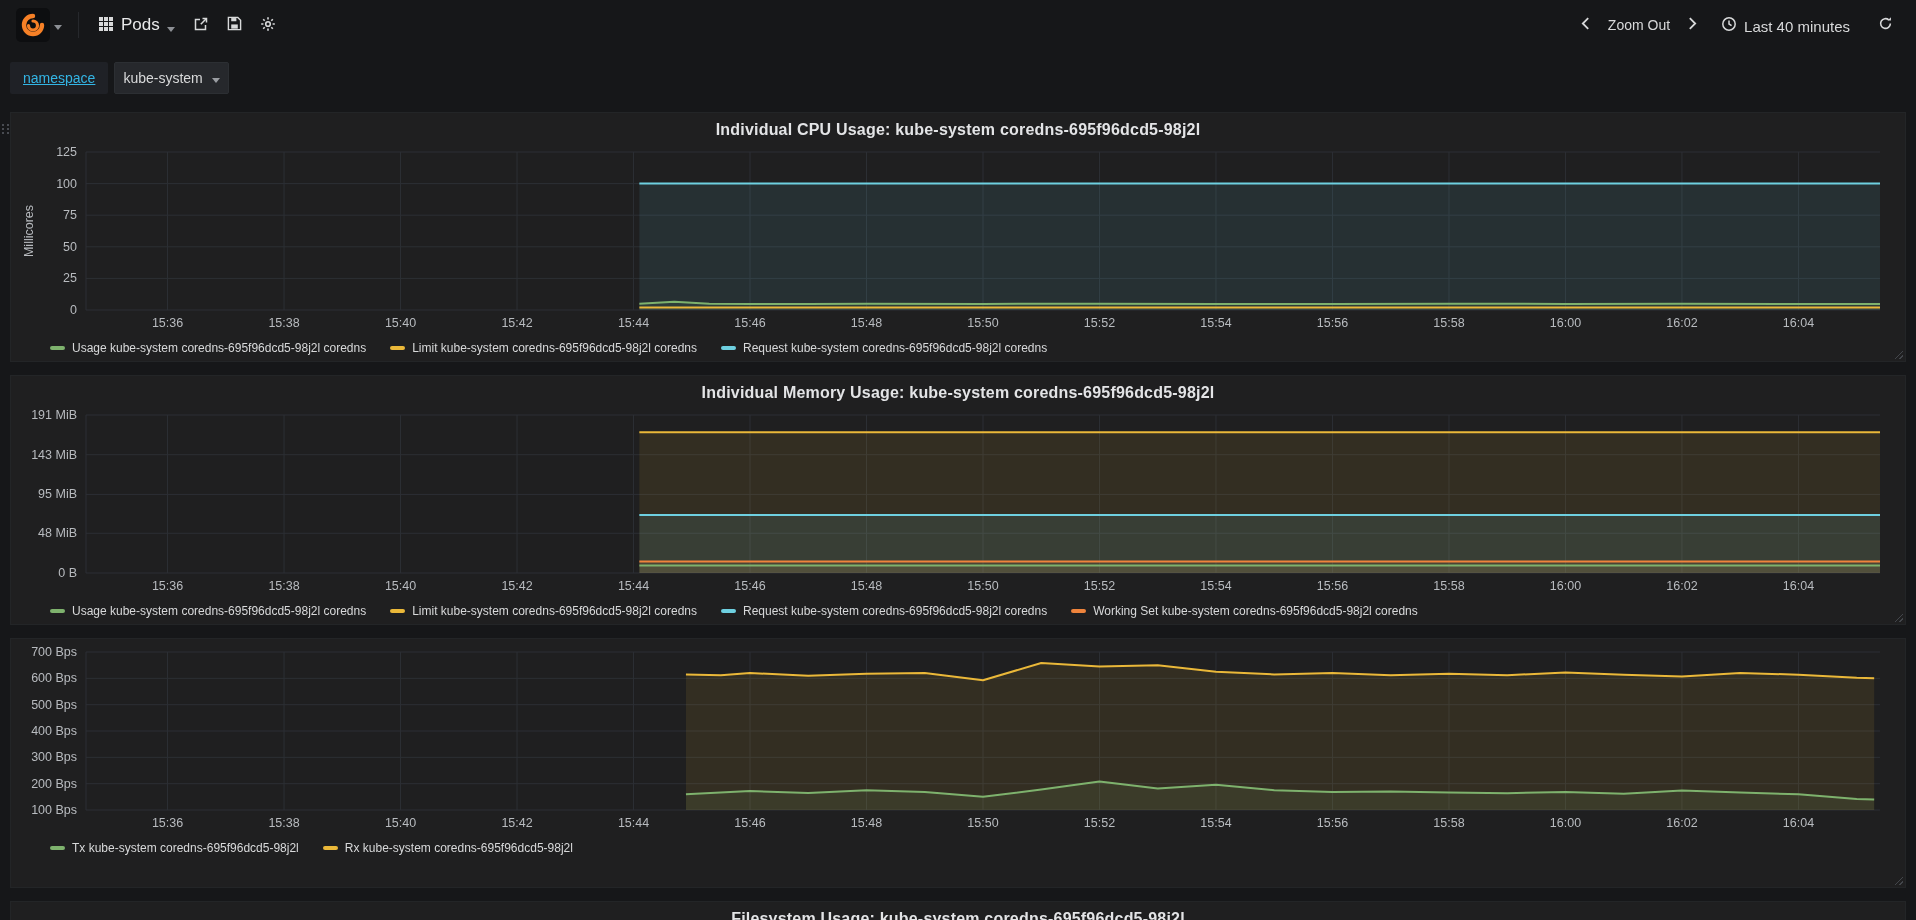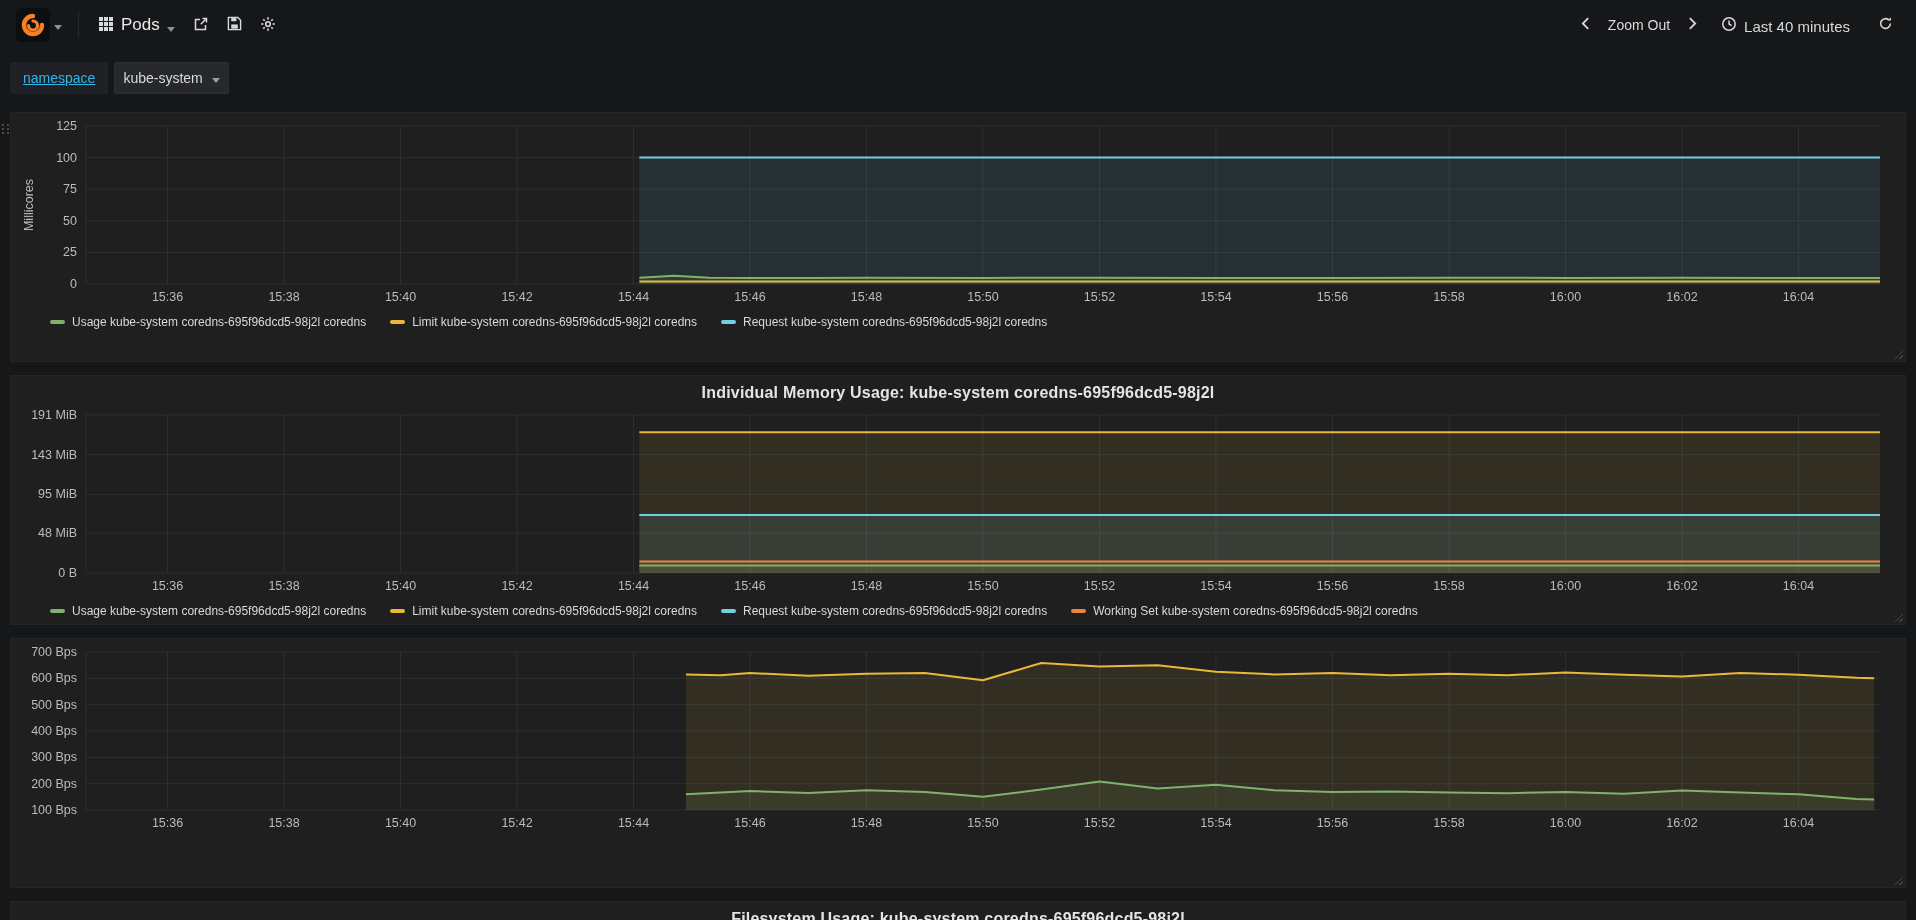--- a/index.html
+++ b/index.html
@@ -201,20 +201,21 @@
     <i></i>
     <i></i>
     <i></i>
     <i></i>
     <i></i>
 </div>
 
 <main class="dashboard">
 
   <section class="panel">
+    <h2 class="panel-title">Individual CPU Usage: kube-system coredns-695f96dcd5-98j2l</h2>
     <div class="chart"><svg width="1876" height="190">
           <line x1="147.54545454545445" x2="147.54545454545445" y1="8" y2="166" class="grid"></line>
           <line x1="264.0389610389609" x2="264.0389610389609" y1="8" y2="166" class="grid"></line>
           <line x1="380.53246753246736" x2="380.53246753246736" y1="8" y2="166" class="grid"></line>
           <line x1="497.0259740259739" x2="497.0259740259739" y1="8" y2="166" class="grid"></line>
           <line x1="613.5194805194805" x2="613.5194805194805" y1="8" y2="166" class="grid"></line>
           <line x1="730.0129870129869" x2="730.0129870129869" y1="8" y2="166" class="grid"></line>
           <line x1="846.5064935064933" x2="846.5064935064933" y1="8" y2="166" class="grid"></line>
           <line x1="962.9999999999998" x2="962.9999999999998" y1="8" y2="166" class="grid"></line>
           <line x1="1079.4935064935062" x2="1079.4935064935062" y1="8" y2="166" class="grid"></line>
@@ -395,20 +396,30 @@
           <text x="846.5064935064933" y="183" class="tick" text-anchor="middle">15:48</text>
           <text x="962.9999999999998" y="183" class="tick" text-anchor="middle">15:50</text>
           <text x="1079.4935064935062" y="183" class="tick" text-anchor="middle">15:52</text>
           <text x="1195.9870129870126" y="183" class="tick" text-anchor="middle">15:54</text>
           <text x="1312.4805194805192" y="183" class="tick" text-anchor="middle">15:56</text>
           <text x="1428.9740259740258" y="183" class="tick" text-anchor="middle">15:58</text>
           <text x="1545.4675324675322" y="183" class="tick" text-anchor="middle">16:00</text>
           <text x="1661.9610389610386" y="183" class="tick" text-anchor="middle">16:02</text>
           <text x="1778.454545454545" y="183" class="tick" text-anchor="middle">16:04</text>
         </svg></div>
+    <ul class="legend">
+        <li>
+          <span class="swatch" style="background: rgb(126, 178, 109);"></span>
+          <span>Tx kube-system coredns-695f96dcd5-98j2l</span>
+        </li>
+        <li>
+          <span class="swatch" style="background: rgb(234, 184, 57);"></span>
+          <span>Rx kube-system coredns-695f96dcd5-98j2l</span>
+        </li>
+      </ul>
     <div class="resize-handle"></div>
   </section>
 
   <section class="panel">
     <h2 class="panel-title">Filesystem Usage: kube-system coredns-695f96dcd5-98j2l</h2>
   </section>
 
 </main>
 
 </body></html>

